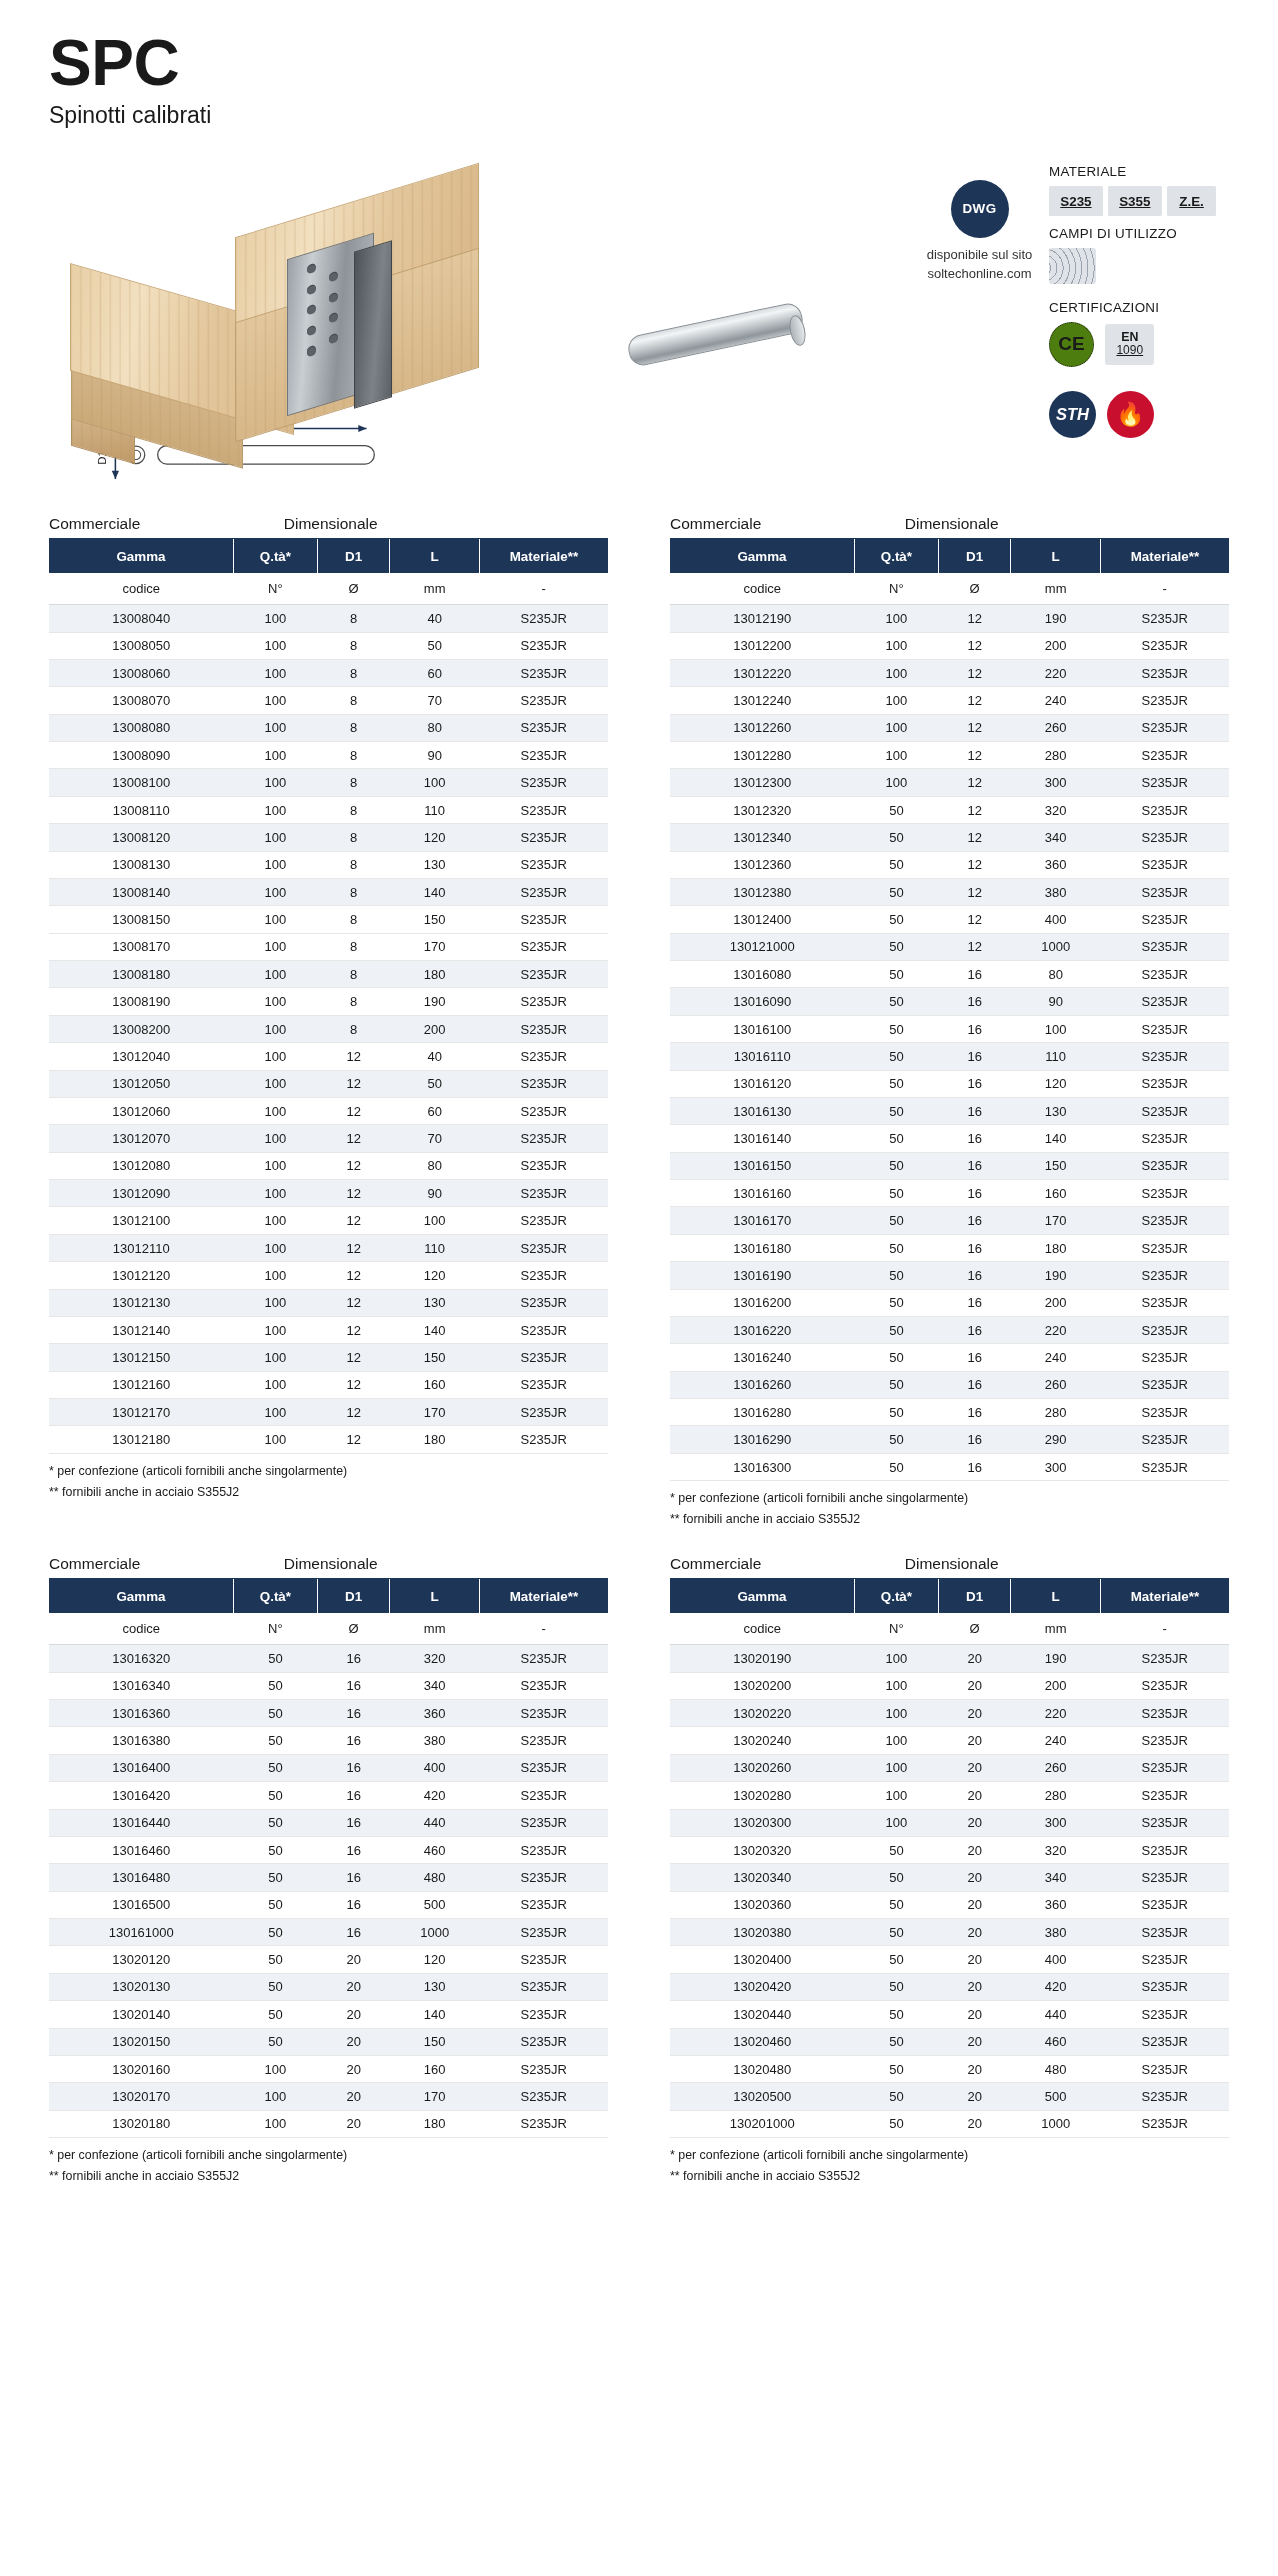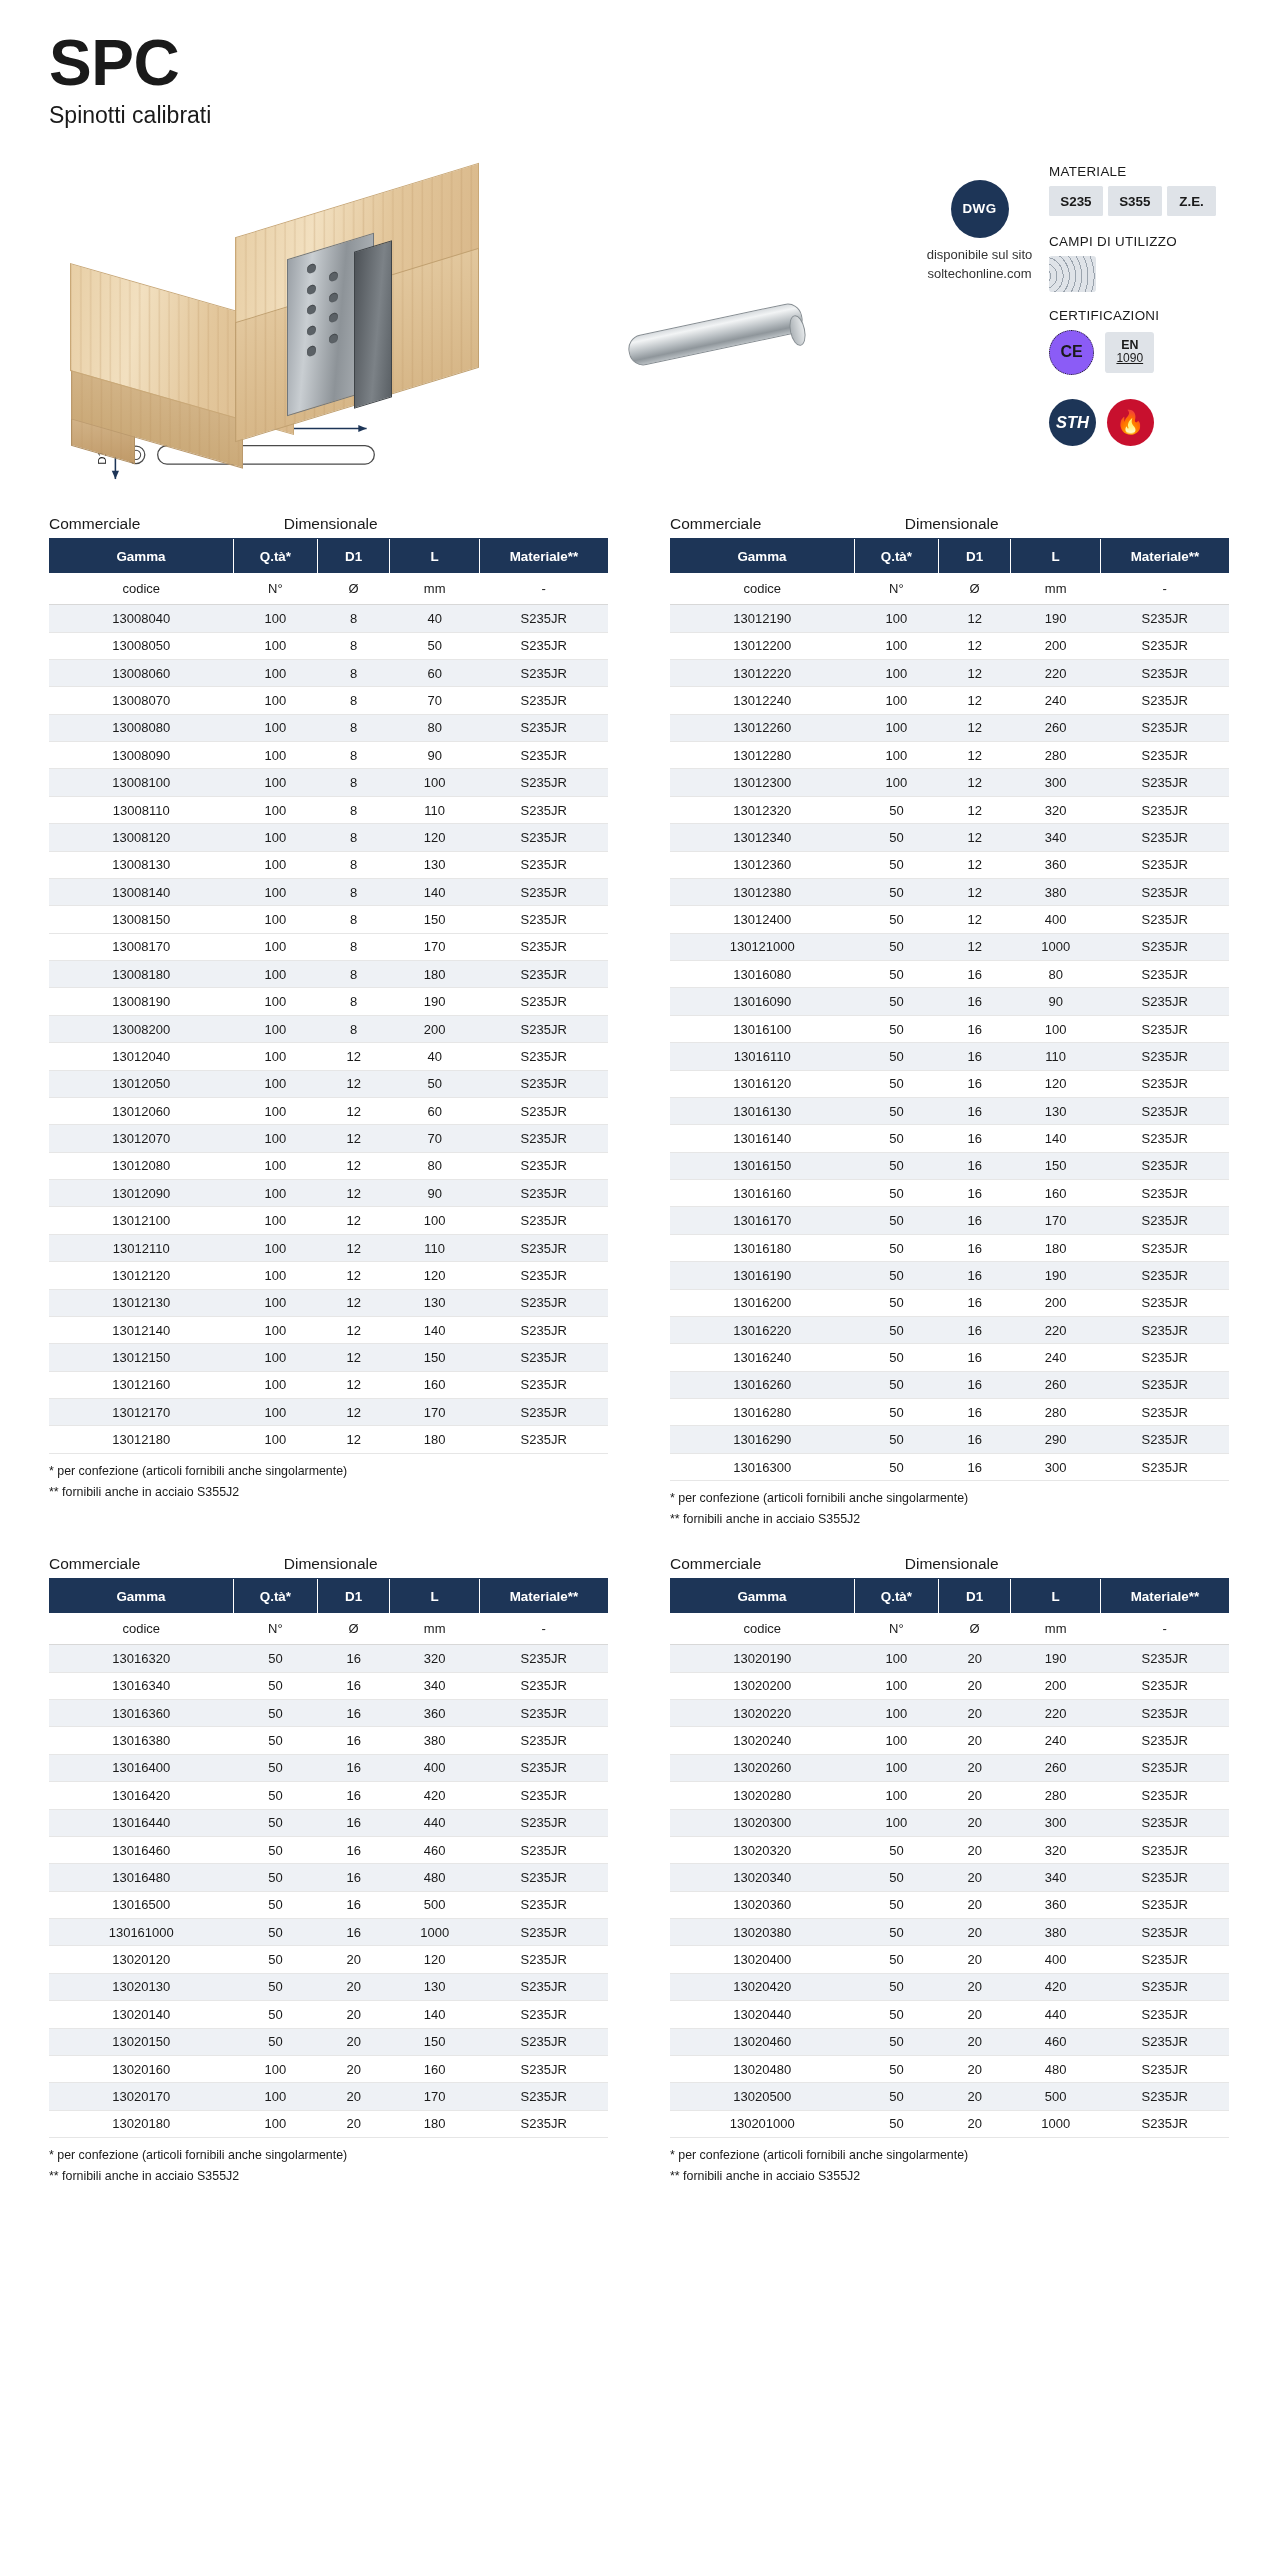--- a/index.html
+++ b/index.html
@@ -186,21 +186,21 @@
     letter-spacing: 0.5px;
   }
   .dwg-text {
     font-size: 13px; color: #333; line-height: 1.45;
   }
   .mat-block { width: 180px; }
   .mat-label {
     font-size: 13.4px; letter-spacing: 0.3px;
     color: #1a1a1a; margin-bottom: 7.2px;
   }
-  .chip-row { display:flex; gap: 5px; margin-bottom: 18px; }
+  .chip-row { display:flex; gap: 5px; margin-bottom: 10px; text-decoration: underline; }
   .chip {
     background: #dfe3e8;
     color: #1a1a1a;
     font-size: 13.4px; font-weight: bold;
     padding: 7.2px 11.3px;
     min-width: 27px;
     text-align:center;
     border-radius: 1.5px;
   }
   .use-icon {
@@ -211,23 +211,23 @@
     overflow: hidden;
   }
   .use-icon::before{
     content:"";
     position:absolute; left:-5.2px; top:-3.1px; width:62px; height:46px;
     background-image: repeating-radial-gradient(circle at 0% 50%, #9aa3ad 0 1px, transparent 1px 6.2px);
   }
   .cert-row { display:flex; align-items:center; gap: 11.3px; }
   .cert-ce {
     width: 45px; height: 45px; border-radius: 50%;
-    background: #8b5cf6;
+    background: #4d7c0f;
     display:flex;align-items:center;justify-content:center;
-    font-size: 16px; font-weight: bold; color:#1a1a1a;
+    font-size: 19px; font-weight: bold; color:#1a1a1a;
     border: 1.5px dotted #1a1a1a;
     box-sizing: border-box;
   }
   .cert-en {
     width: 49px; height: 41px; border-radius: 3.1px;
     background: #dfe3e8;
     display:flex; flex-direction: column; align-items:center; justify-content:center;
     line-height: 1.15;
   }
   .cert-en b { font-size: 12.4px; }

